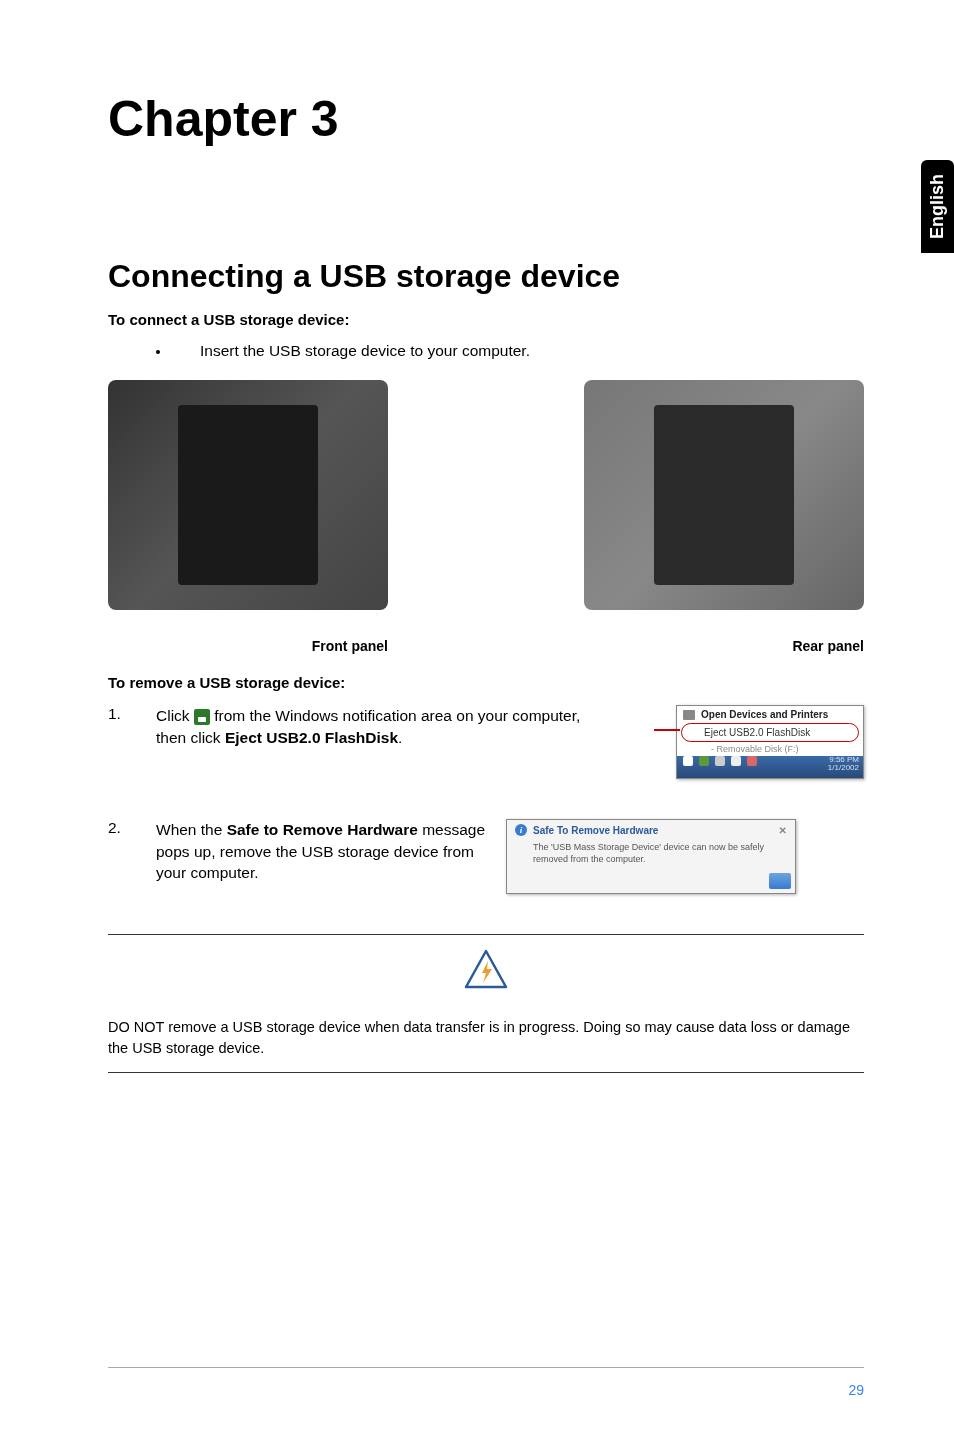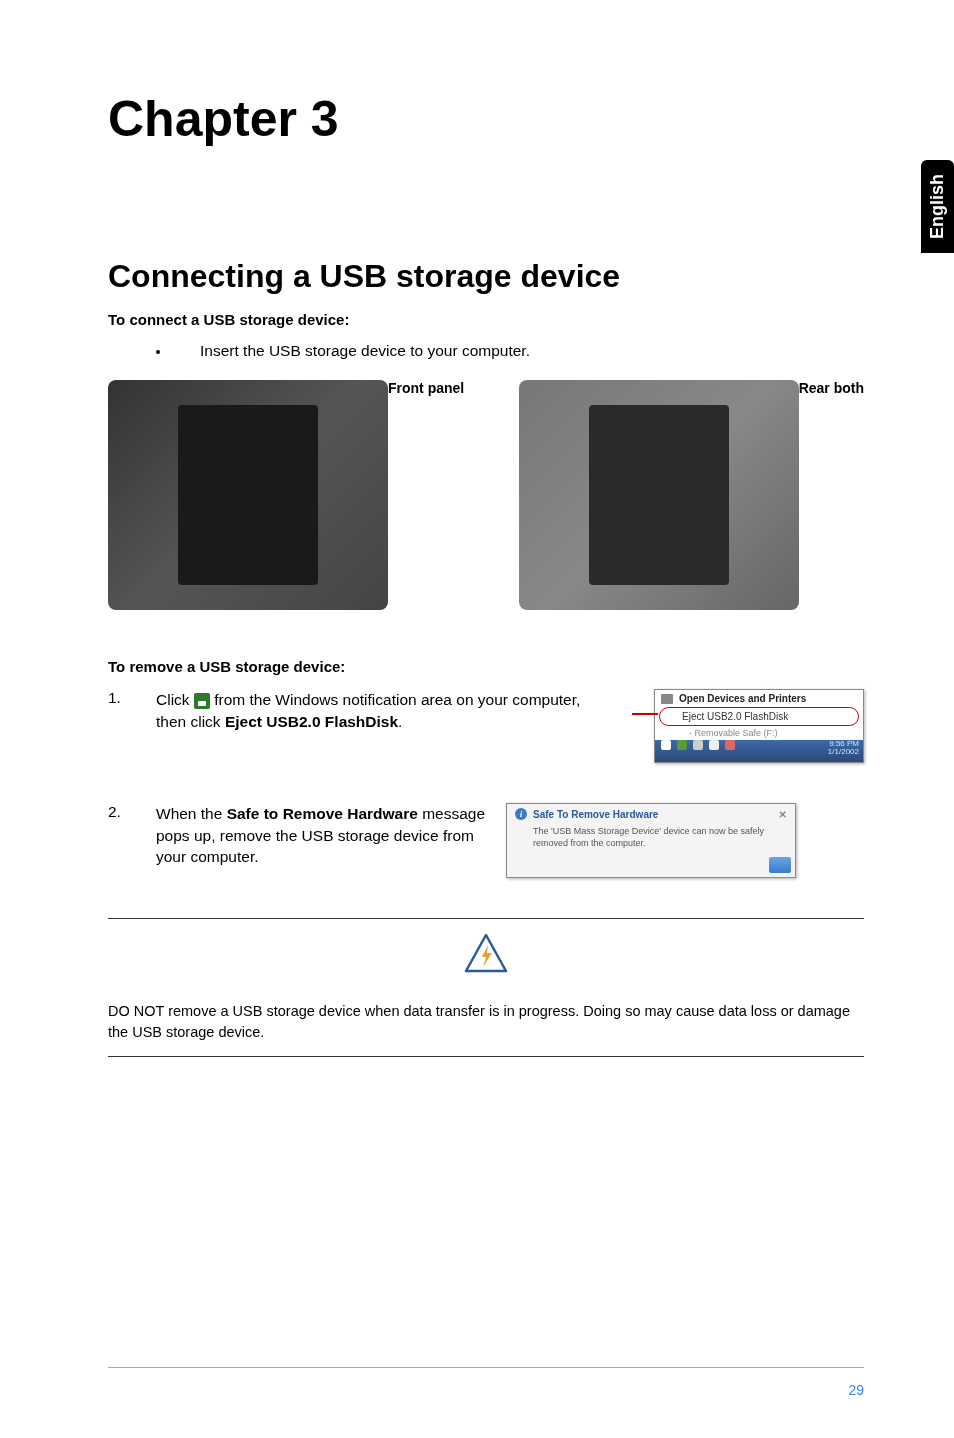--- a/index.html
+++ b/index.html
@@ -68,21 +68,22 @@
       font-size: 15.5px;
     }
     .panels {
       display: flex;
       justify-content: space-between;
       margin-top: 20px;
       margin-bottom: 20px;
     }
     .panel-box {
       display: flex;
-      align-items: flex-start;
+      flex-direction: column;
+      align-items: flex-end;
     }
     .panel-img {
       width: 280px;
       height: 230px;
       border-radius: 8px;
       margin-bottom: 28px;
       display: flex;
       align-items: center;
       justify-content: center;
     }
@@ -137,21 +138,21 @@
       content: "";
       position: absolute;
       width: 8px;
       height: 5px;
       background: #fff;
       bottom: 3px;
       left: 4px;
       border-radius: 1px;
     }
     .popup1 {
-      width: 210px;
+      width: 188px;
       background: #fff;
       border: 1px solid #888;
       font-size: 10px;
       box-shadow: 1px 1px 3px rgba(0,0,0,0.3);
     }
     .popup1 .line1 {
       padding: 3px 6px;
       font-weight: bold;
       color: #222;
       display: flex;
@@ -322,42 +323,42 @@
     <div class="panel-box">
       <div class="panel-img front">
         <div class="tower"></div>
       </div>
       <div class="panel-label">Front panel</div>
     </div>
     <div class="panel-box">
       <div class="panel-img rear">
         <div class="tower rear-t"></div>
       </div>
-      <div class="panel-label">Rear both</div>
+      <div class="panel-label">Rear panel</div>
     </div>
   </div>
 
   <p class="bold-heading">To remove a USB storage device:</p>
 
   <div class="step-row">
     <div class="step-num">1.</div>
     <div class="step-text">
       <span>Click </span>
       <span class="tray-icon"></span>
       <span> from the Windows notification area on your computer, then click </span>
       <b>Eject USB2.0 FlashDisk</b><span>.</span>
     </div>
     <div class="step-right">
       <div class="popup1">
         <div class="line1">
           <span class="printer-icon"></span>
           <span>Open Devices and Printers</span>
         </div>
         <div class="line2">Eject USB2.0 FlashDisk</div>
-        <div class="line3">- Removable Safe (F:)</div>
+        <div class="line3">- Removable Disk (F:)</div>
         <div class="taskbar">
           <span class="mini-icon"></span>
           <span class="mini-icon" style="background:#5a9a3a"></span>
           <span class="mini-icon" style="background:#ccc"></span>
           <span class="mini-icon" style="background:#eee"></span>
           <span class="mini-icon" style="background:#d66"></span>
           <div class="time">
             <div>9:56 PM</div>
             <div>1/1/2002</div>
           </div>

